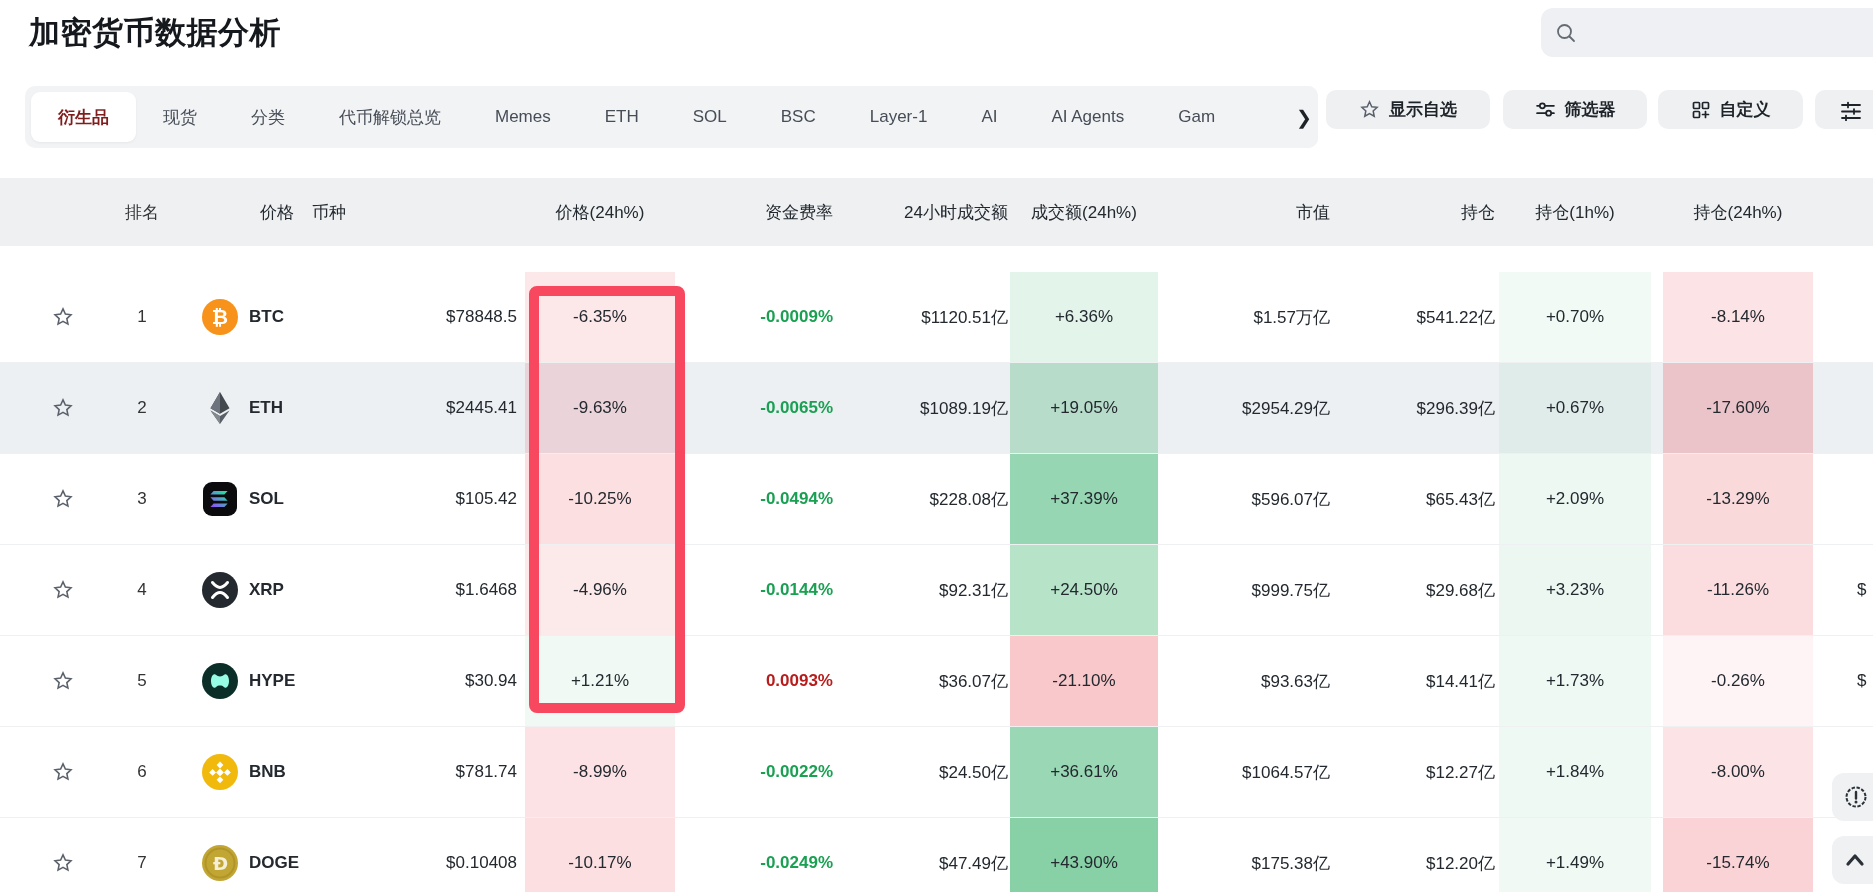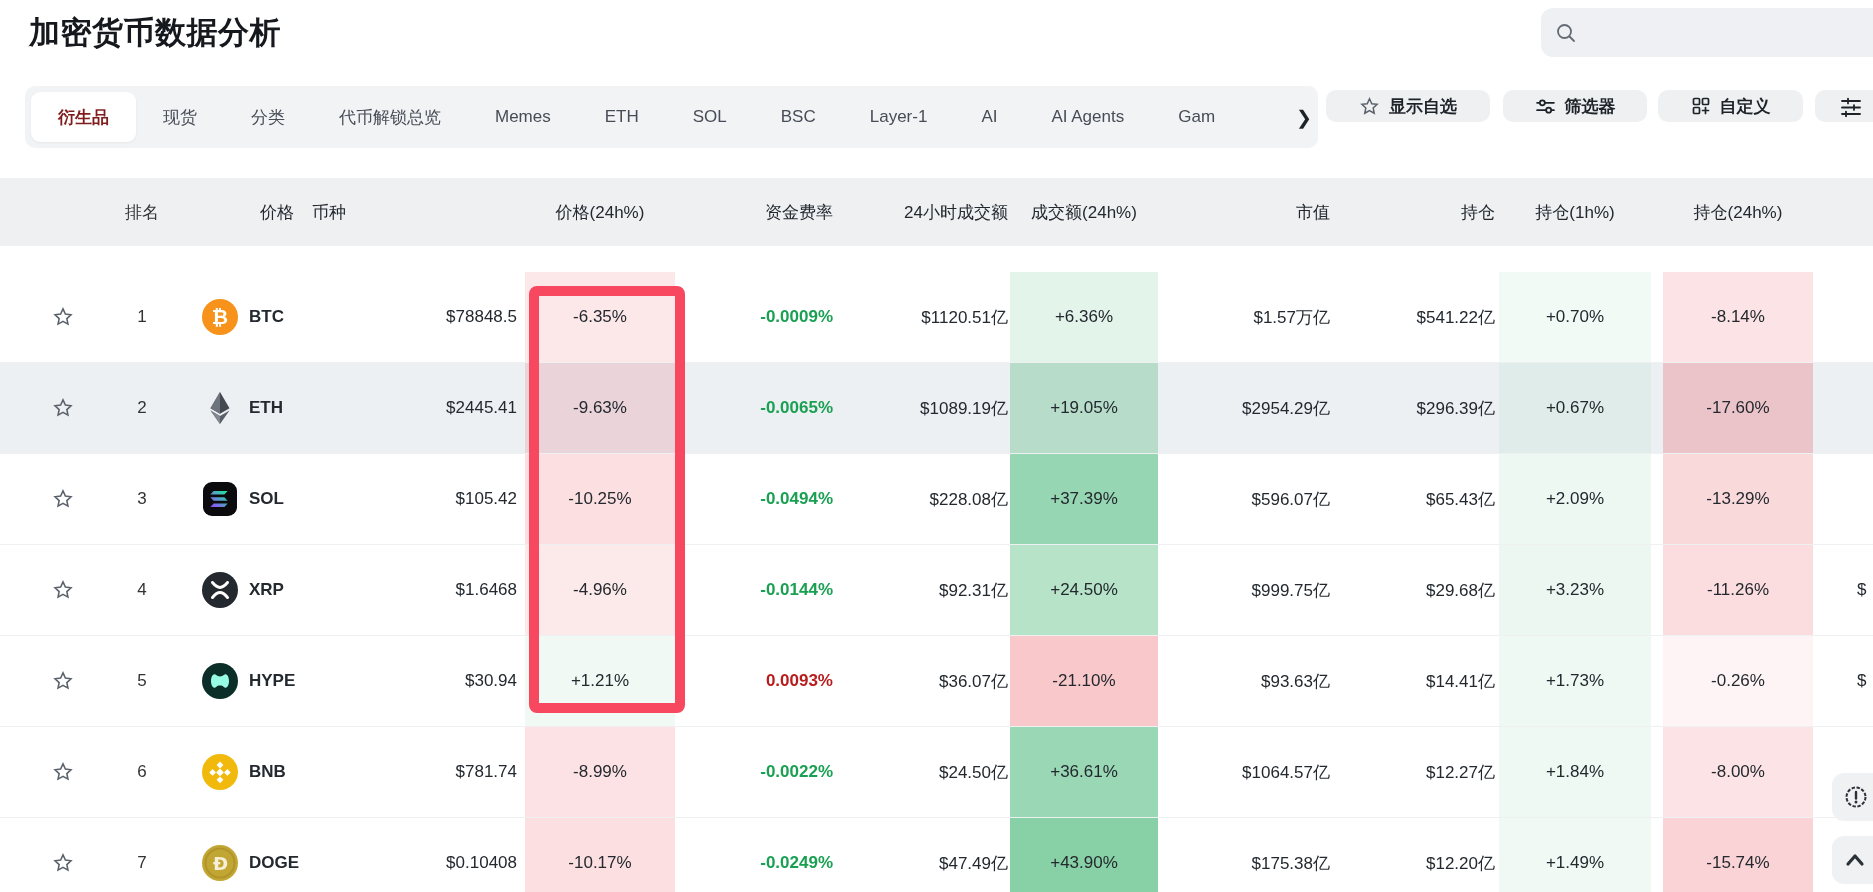--- a/index.html
+++ b/index.html
@@ -14,21 +14,21 @@
   .tabbar{position:absolute;left:25px;top:86px;width:1293px;height:62px;background:#f2f3f5;border-radius:10px;
           display:flex;align-items:center;padding-left:6px;box-sizing:border-box;overflow:hidden;}
   .tab{padding:0 27px;font-size:17px;color:#474d57;white-space:nowrap;cursor:pointer;}
   .tab.active{background:#fff;border-radius:9px;font-weight:bold;color:#7f1d1d;height:50px;
               display:flex;align-items:center;box-shadow:0 1px 3px rgba(0,0,0,.05);}
   .tab.truncated{padding-right:4px;}
   .tabs-fade{position:absolute;right:0;top:0;width:58px;height:100%;
              background:linear-gradient(to right,rgba(242,243,245,0),#f2f3f5 60%);}
   .tabs-more{position:absolute;right:6px;top:0;height:100%;display:flex;align-items:center;
              font-size:19px;font-weight:bold;color:#1e2329;cursor:pointer;}
-  .tbtn{position:absolute;top:90px;height:32px;background:#eef0f2;border-radius:10px;border:none;
+  .tbtn{position:absolute;top:90px;height:39px;background:#eef0f2;border-radius:10px;border:none;
         display:flex;align-items:center;justify-content:center;gap:9px;font-size:17px;font-weight:bold;
         color:#1e2329;cursor:pointer;font-family:inherit;}
   .tbtn svg{flex:none;}
   
   .thead{position:absolute;left:0;top:178px;width:100%;height:68px;background:#eef0f2;
          display:flex;align-items:center;font-size:15px;color:#555d66;box-sizing:border-box;}
   .tbody{position:absolute;left:0;top:272px;width:100%;}
   .t-row{display:flex;align-items:center;height:91px;border-bottom:1px solid #eef0f1;background:#fff;box-sizing:border-box;cursor:pointer;}
   .t-row.hover{background:#ecf0f3;}
   .cell{height:100%;display:flex;align-items:center;box-sizing:border-box;font-size:17px;color:#23292f;}

